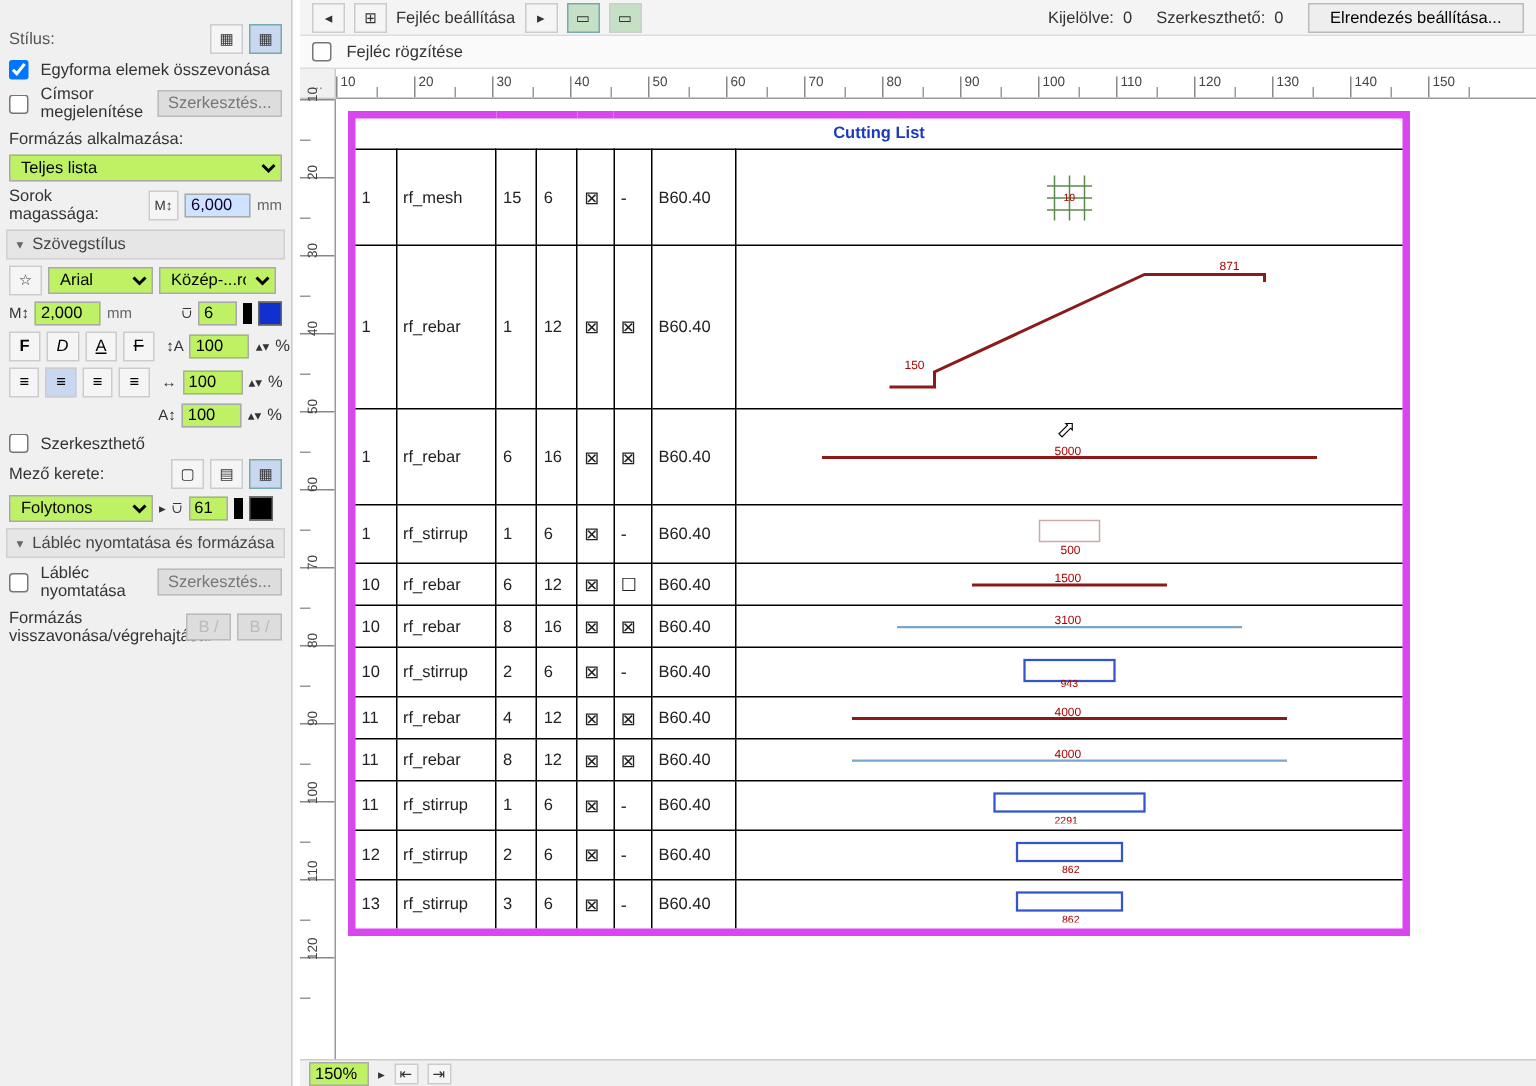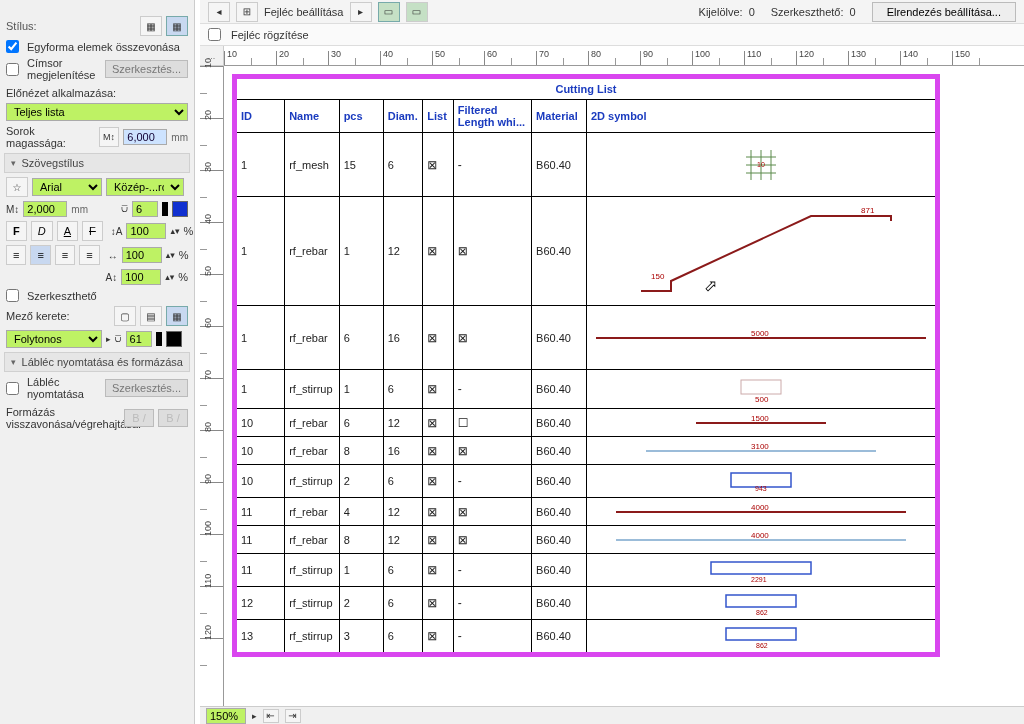--- a/index.html
+++ b/index.html
@@ -78,21 +78,21 @@
     <input type="checkbox" checked="" style="">
     <span>Egyforma elemek összevonása</span>
   </div>
   <div class="lp-row">
     <input type="checkbox" style="">
     <span>Címsor megjelenítése</span>
     <span style="flex:1"></span>
     <button class="btn-small">Szerkesztés...</button>
   </div>
   <div class="lp-row" style="margin-top:6px">
-    <span>Előnézet alkalmazása:</span>
+    <span>Formázás alkalmazása:</span>
   </div>
   <div class="lp-row">
     <select style="width:100%">
       <option>Teljes lista</option>
     </select>
   </div>
   <div class="lp-row">
     <span>Sorok magassága:</span>
     <span style="flex:1"></span>
     <span class="icon-btn" style="font-size:9px">M↕</span>
@@ -319,30 +319,20 @@
         <span>120</span>
         <div class="vminor"></div>
       </div>
     </div>
   <div class="canvas">
     <table class="cutting-table">
       <tbody>
           <tr class="title-row">
             <td colspan="8">Cutting List</td>
           </tr>
-      <tr>
-        <th class="c-id">ID</th>
-        <th class="c-name">Name</th>
-        <th class="c-pcs">pcs</th>
-        <th class="c-diam">Diam.</th>
-        <th class="c-list">List</th>
-        <th class="c-filt">Filtered Length whi...</th>
-        <th class="c-mat">Material</th>
-        <th class="c-sym">2D symbol</th>
-      </tr>
       </tbody>
         <tbody id="table-body">
           <tr class="med">
             <td>1</td>
             <td>rf_mesh</td>
             <td>15</td>
             <td>6</td>
             <td class="checkmark">⊠</td>
             <td class="checkmark">-</td>
             <td>B60.40</td>

